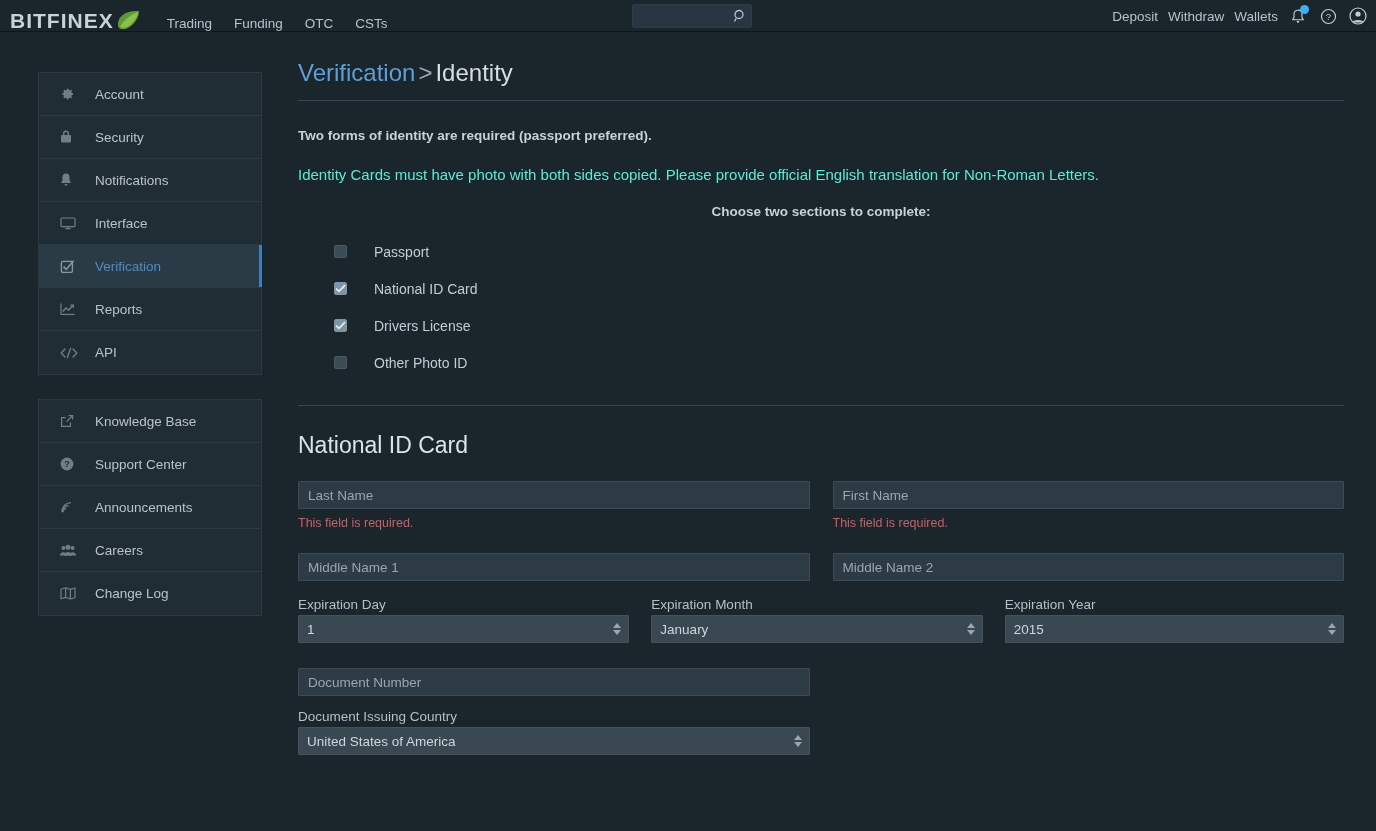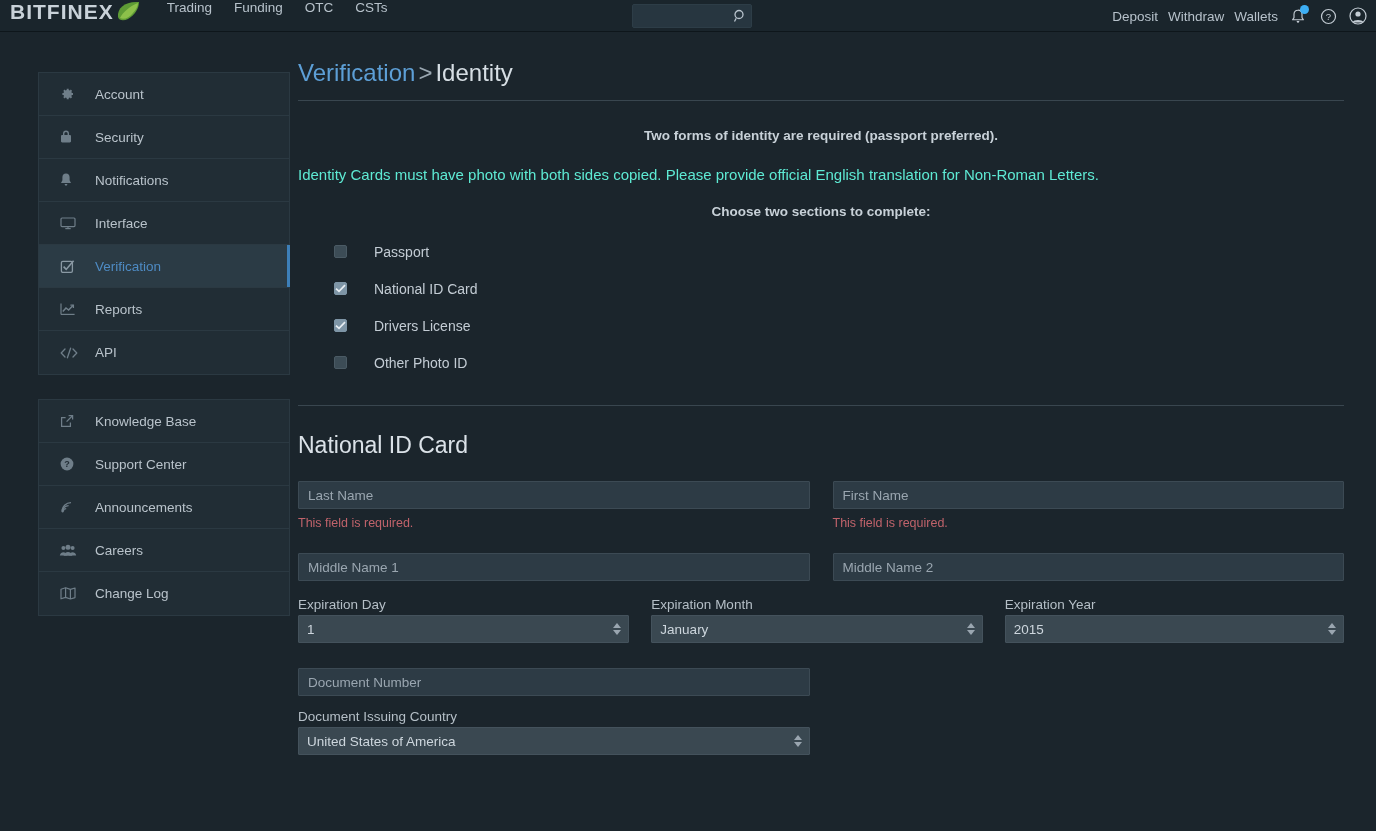--- a/index.html
+++ b/index.html
@@ -11,21 +11,21 @@
     overflow: hidden;
   }
   body { color: #c3ccd4; }
 
   
   .topnav {
     position: absolute; top: 0; left: 0;
     width: 1376px; height: 32px;
     background: #1a252c;
     border-bottom: 1px solid #0e161b;
-    display: flex; align-items: flex-start;
+    display: flex; align-items: flex-end;
   }
   .brand { display: flex; align-items: center; margin-left: 10px; }
   .brand-word {
     font-size: 21px; font-weight: bold; letter-spacing: 1px;
     color: #c9d2d9; line-height: 1;
     font-family: "Liberation Sans", sans-serif;
   }
   .leaf { position: relative; width: 26px; height: 22px; margin-left: 1px; }
   .leaf svg { display: block; }
 
@@ -58,21 +58,21 @@
   .bell-badge {
     position: absolute; right: -1px; top: -1px;
     width: 9px; height: 9px; border-radius: 50%;
     background: #3daff5;
   }
 
   
   .page { position: absolute; top: 32px; left: 0; width: 1376px; height: 799px; }
 
   
-  .sidebar { position: absolute; left: 38px; top: 40px; width: 252px; }
+  .sidebar { position: absolute; left: 38px; top: 40px; width: 224px; }
   .nav-card {
     border: 1px solid #2b3942;
     background: #212d35;
     margin-bottom: 24px;
   }
   .nav-item {
     display: flex; align-items: center;
     height: 43px;
     border-bottom: 1px solid #2b3942;
     position: relative;
@@ -94,21 +94,21 @@
   }
 
   
   .content { position: absolute; left: 298px; top: 28px; width: 1046px; }
   .crumb { font-size: 24px; line-height: 1.1; margin: 0 0 14px 0; font-weight: normal; }
   .crumb .link { color: #5d9fd6; }
   .crumb .sep { color: #9aa7b1; margin: 0 3px; }
   .crumb .cur { color: #d6dee4; }
   .rule { height: 1px; background: #39464f; width: 100%; }
 
-  .para-bold { font-size: 13.5px; font-weight: bold; color: #c8d1d8; margin: 27px 0 0 0; text-align: center; }
+  .para-bold { font-size: 13.5px; font-weight: bold; color: #c8d1d8; margin: 27px 0 0 0; }
   .para { font-size: 15px; color: #5eead4; margin: 23px 0 0 0; }
   .choose { font-size: 13.5px; font-weight: bold; color: #c8d1d8; margin: 21px 0 0 0; text-align: center; }
 
   .cb-list { margin: 14px 0 0 36px; }
   .cb-row { display: flex; align-items: center; height: 37px; gap: 16px; }
   .cb {
     width: 13px; height: 13px; border-radius: 2px;
     background: #3c4c56; border: 1px solid #4a5a64;
     display: inline-flex; align-items: center; justify-content: center;
     flex: 0 0 auto; cursor: pointer;

